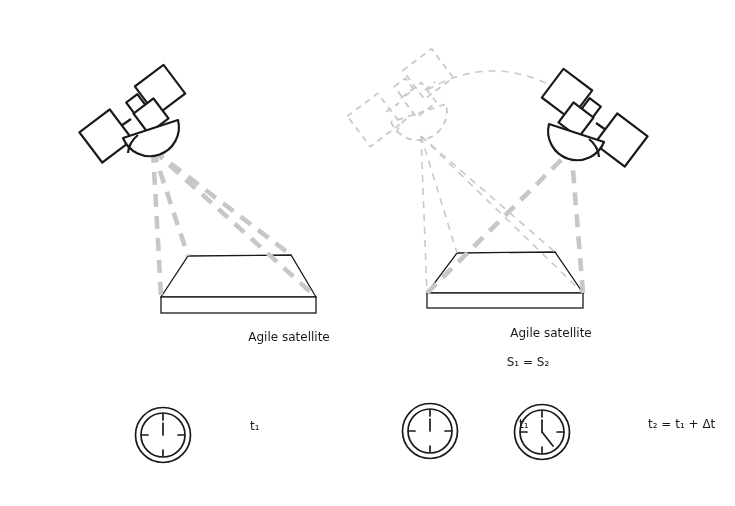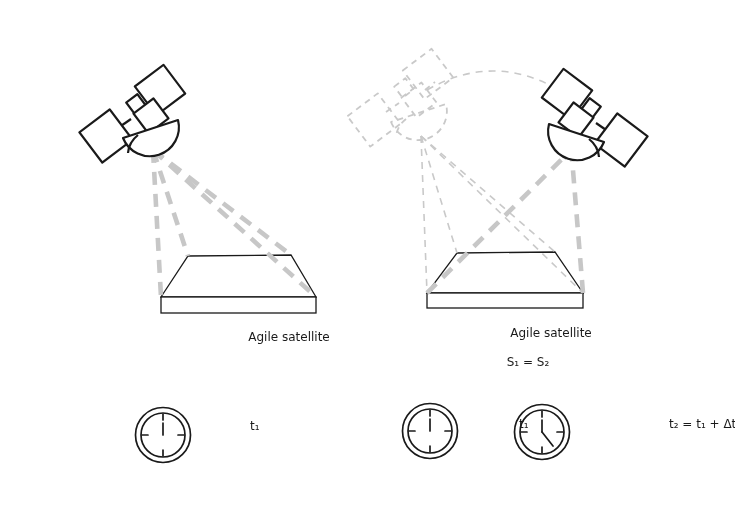--- a/index.html
+++ b/index.html
@@ -84,14 +84,14 @@
       <use href="#clockshape" class="clock" transform="translate(542,432)"></use>
       <line class="clock" x1="542" y1="432" x2="553" y2="446"></line>
     </g>
   </svg>
 
   <div class="lbl center" style="left:241px;top:331px;">Agile satellite</div>
   <div class="lbl center" style="left:503px;top:327px;">Agile satellite</div>
   <div class="lbl center" style="left:480px;top:356px;">S₁ = S₂</div>
   <div class="lbl" style="left:202px;top:420px;">t₁</div>
   <div class="lbl" style="left:471px;top:418px;">t₁</div>
-  <div class="lbl" style="left:621px;top:418px;">t₂ = t₁ + Δt</div>
+  <div class="lbl" style="left:600px;top:418px;">t₂ = t₁ + Δt</div>
 </div>
 
 </body></html>

